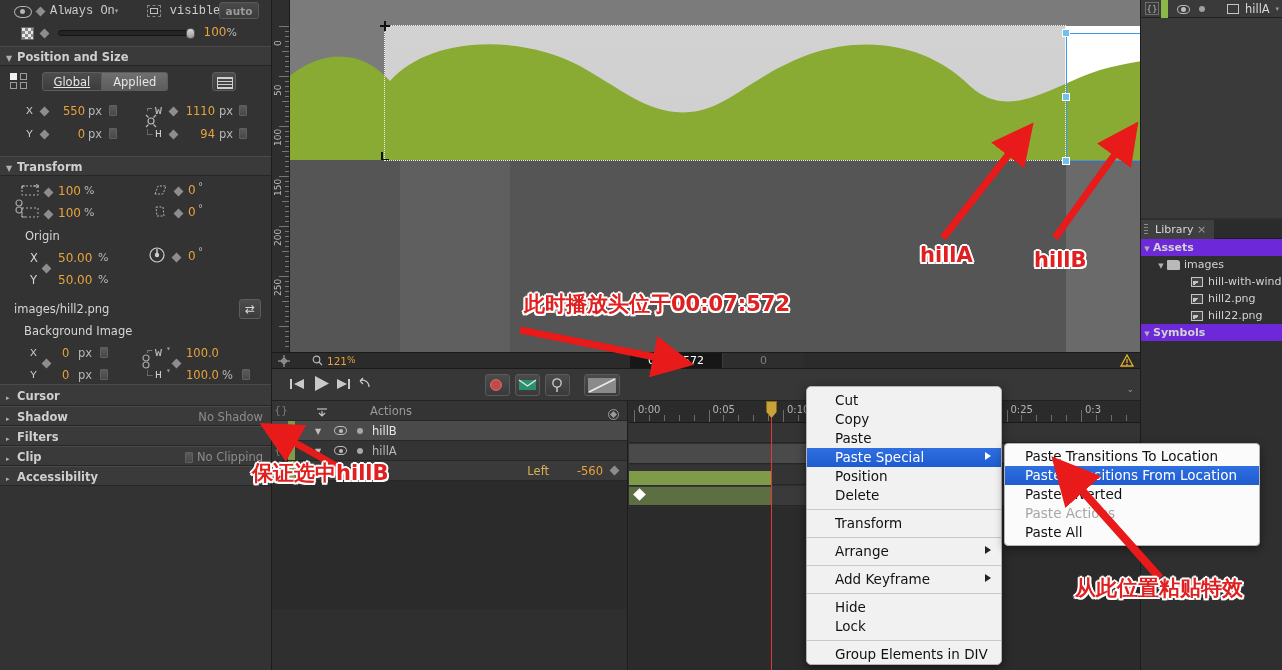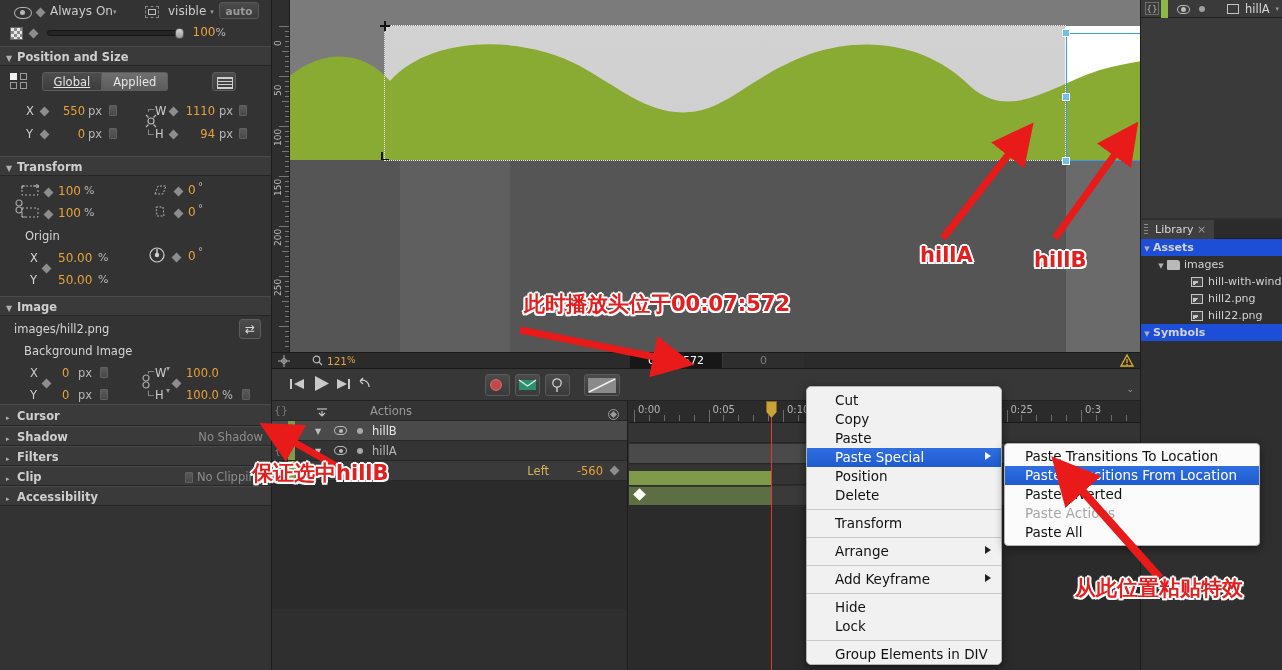--- a/index.html
+++ b/index.html
@@ -29,21 +29,21 @@
     border-bottom: 1px solid #262626;
     color: #cfcfcf;
     font-size: 11.5px;
     padding-left: 6px;
     font-weight: bold;
   }
   .sec-header .tri { display:inline-block; width: 11px; color:#b0b0b0; font-size:8px; }
   .sec-header .rightval { float: right; color:#8d8d8d; font-weight: normal; margin-right: 8px; }
 
   .orange { color: #e8a33d; }
-  .lbl { color: #cdcdcd; }
+  .lbl { color: #cdcdcd; font-family: Liberation Mono, monospace; }
   .unit { color: #b8b8b8; }
   .diamond {
     display:inline-block; width:7px; height:7px; background:#8d8d8d;
     transform: rotate(45deg); vertical-align: middle; margin: 0 3px;
   }
   .stepper {
     display:inline-block; width:8px; height:11px;
     background: linear-gradient(#5a5a5a,#484848);
     border:1px solid #606060; border-radius:1px; vertical-align:middle;
     margin-left:2px;
@@ -64,21 +64,21 @@
     border-radius:50%; background:#b5b5b5;
   }
   .mini-caret { color:#9a9a9a; font-size:7px; vertical-align: middle; }
   .vis-ico {
     display:inline-block; width:14px; height:12px; vertical-align:middle;
     border:1px dashed #888; position:relative;
   }
   .vis-ico::after{content:'';position:absolute;left:2px;top:2px;right:2px;bottom:2px;border:1.5px solid #c0c0c0;}
 
   
-  .row-opac { height: 24px; padding-left: 10px; padding-top: 3px; }
+  .row-opac { height: 24px; padding-left: 21px; padding-top: 3px; }
   .checker {
     display:inline-block; width:13px; height:13px; vertical-align:middle;
     background-image:
       linear-gradient(45deg,#8a8a8a 25%,transparent 25%,transparent 75%,#8a8a8a 75%),
       linear-gradient(45deg,#8a8a8a 25%,transparent 25%,transparent 75%,#8a8a8a 75%);
     background-size: 6px 6px; background-position: 0 0, 3px 3px;
     background-color:#e8e8e8; border:1px solid #666;
   }
   .slider-track {
     display:inline-block; width:135px; height:6px; vertical-align: middle;
@@ -190,21 +190,21 @@
   #rpHeader { height:18px; background:#3a3a3a; border-bottom:1px solid #222; position:relative; }
   #rpBody { position:absolute; top:18px; left:0; width:142px; height:200px; background:#3a3a3a; }
   .libtab {
     height:19px; background:#2b2b2b; border-bottom:1px solid #1d1d1d; position:relative;
   }
   .libtab .tabbtn {
     display:inline-block; height:19px; line-height:19px; padding:0 8px 0 14px;
     background:#3f3f3f; color:#d6d6d6; font-size:11px;
   }
   .tree-row { height:17px; line-height:17px; font-size:11px; color:#d2d2d2; white-space:nowrap; }
-  .tree-row.hdr { background:#1d4ed8; font-weight:bold; }
+  .tree-row.hdr { background:#6d28d9; font-weight:bold; }
   .tri-s { display:inline-block; width:12px; text-align:center; font-size:7px; color:#b0b0b0; }
   .folder-ico {
     display:inline-block; width:13px; height:10px; vertical-align:middle;
     background:#b9b9b9; border-radius:1px 3px 1px 1px; margin-right:4px;
   }
   .img-ico {
     display:inline-block; width:12px; height:10px; vertical-align:middle;
     border:1px solid #c5c5c5; background:#454545; margin-right:5px; position:relative;
   }
   .img-ico::after{content:'';position:absolute;left:1px;bottom:1px;width:8px;height:4px;
@@ -427,23 +427,20 @@
               <path d="M9 9 L9 3" stroke-width="1.5"></path>
               <circle cx="9" cy="9" r="1.6" fill="#cfcfcf"></circle>
             </g>
           </svg>
       </span>
       <span class="ico-box" style="left:170px;top:74px;"><span class="diamond"></span></span>
       <span class="ico-box orange" style="left:188px;top:73px;font-size:12px;">0</span>
       <span class="ico-box unit" style="left:198px;top:70px;font-size:10px;">°</span>
     </div>
 
-    <div class="sec-header">
-      <span class="tri">▼</span><span>Image</span>
-    </div>
     <div class="img-body">
       <span style="font-size:11.5px;color:#d6d6d6;">images/hill2.png</span>
       <span class="swapbtn">⇄</span>
     </div>
     <div class="bg-body">
       <span class="fld" style="left:24px;top:2px;font-size:11.5px;color:#d6d6d6;">Background Image</span>
       <span class="fld lbl" style="left:30px;top:24px;">X</span>
       <span class="fld" style="left:40px;top:34px;"><span class="diamond"></span></span>
       <span class="fld orange" style="left:62px;top:24px;">0</span>
       <span class="fld unit" style="left:78px;top:24px;">px</span>

